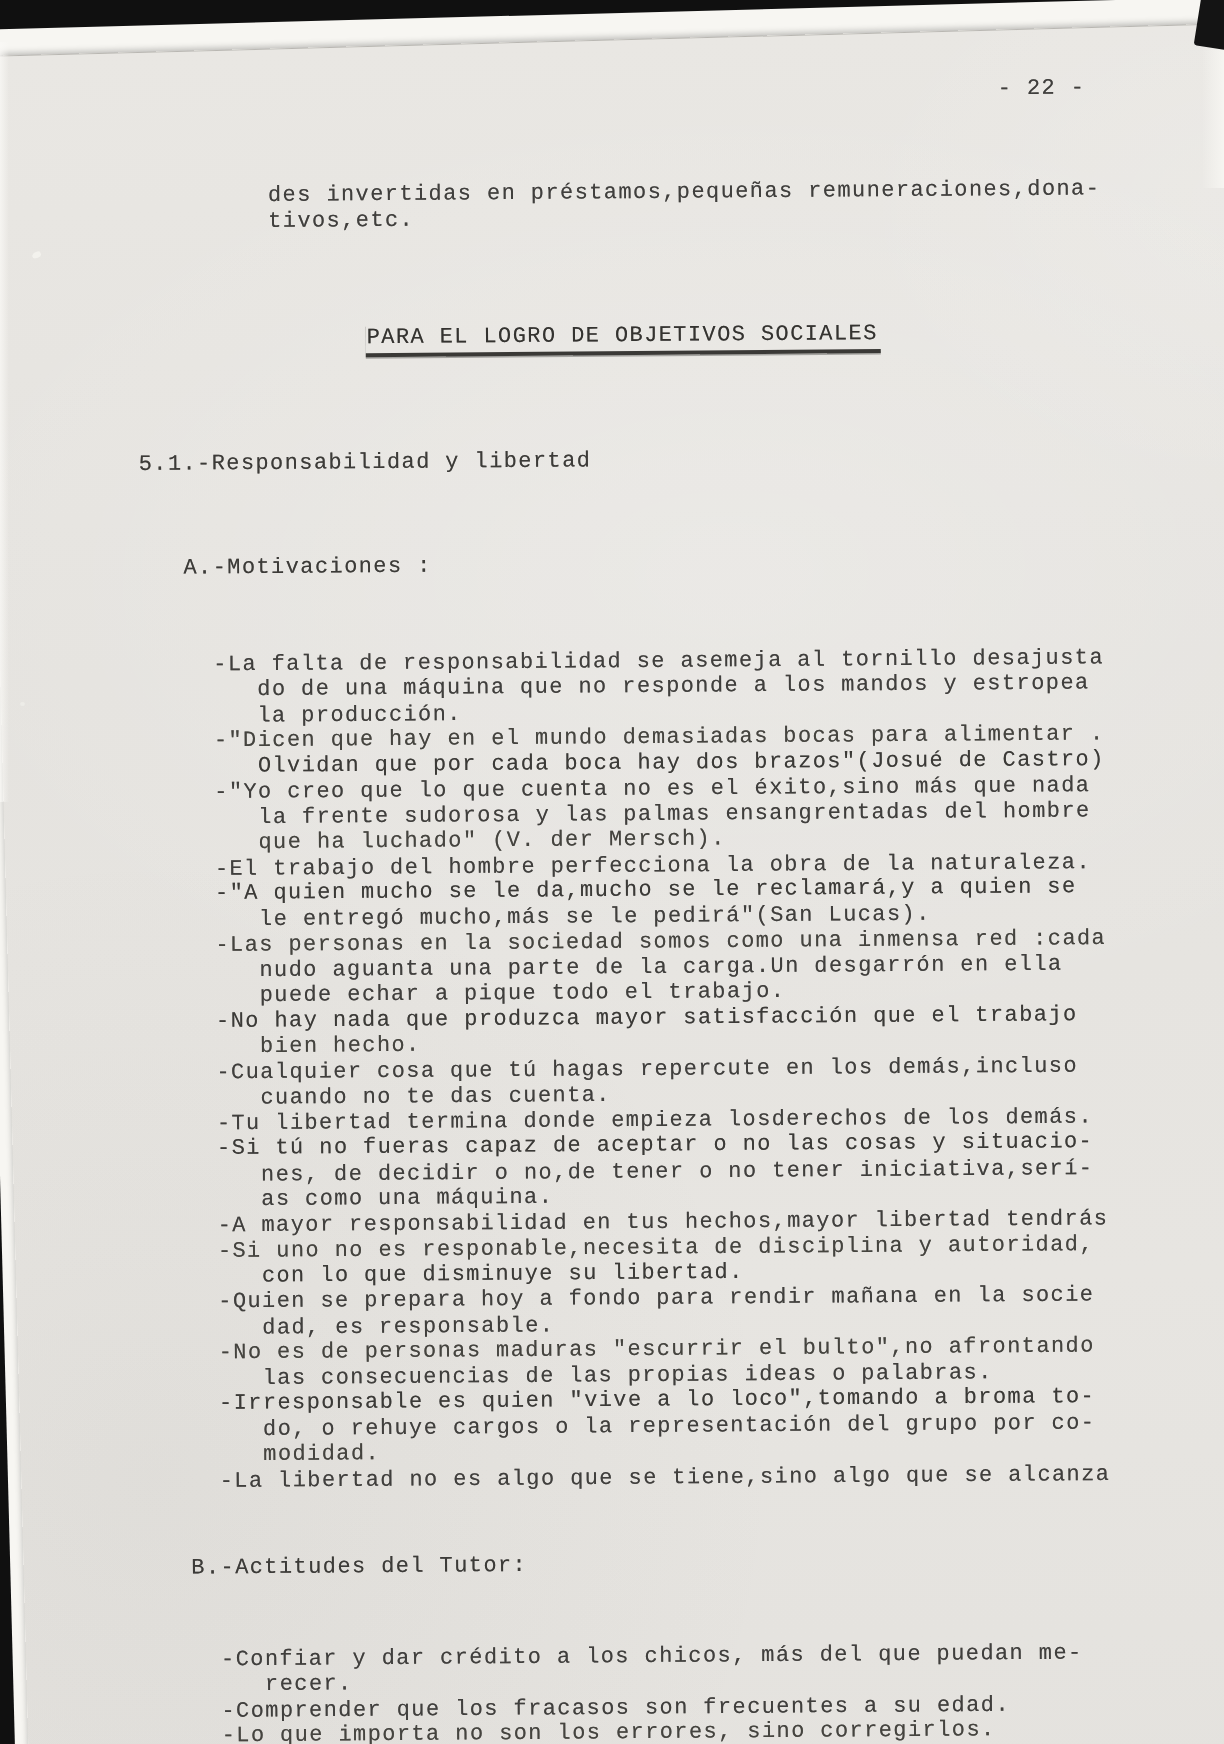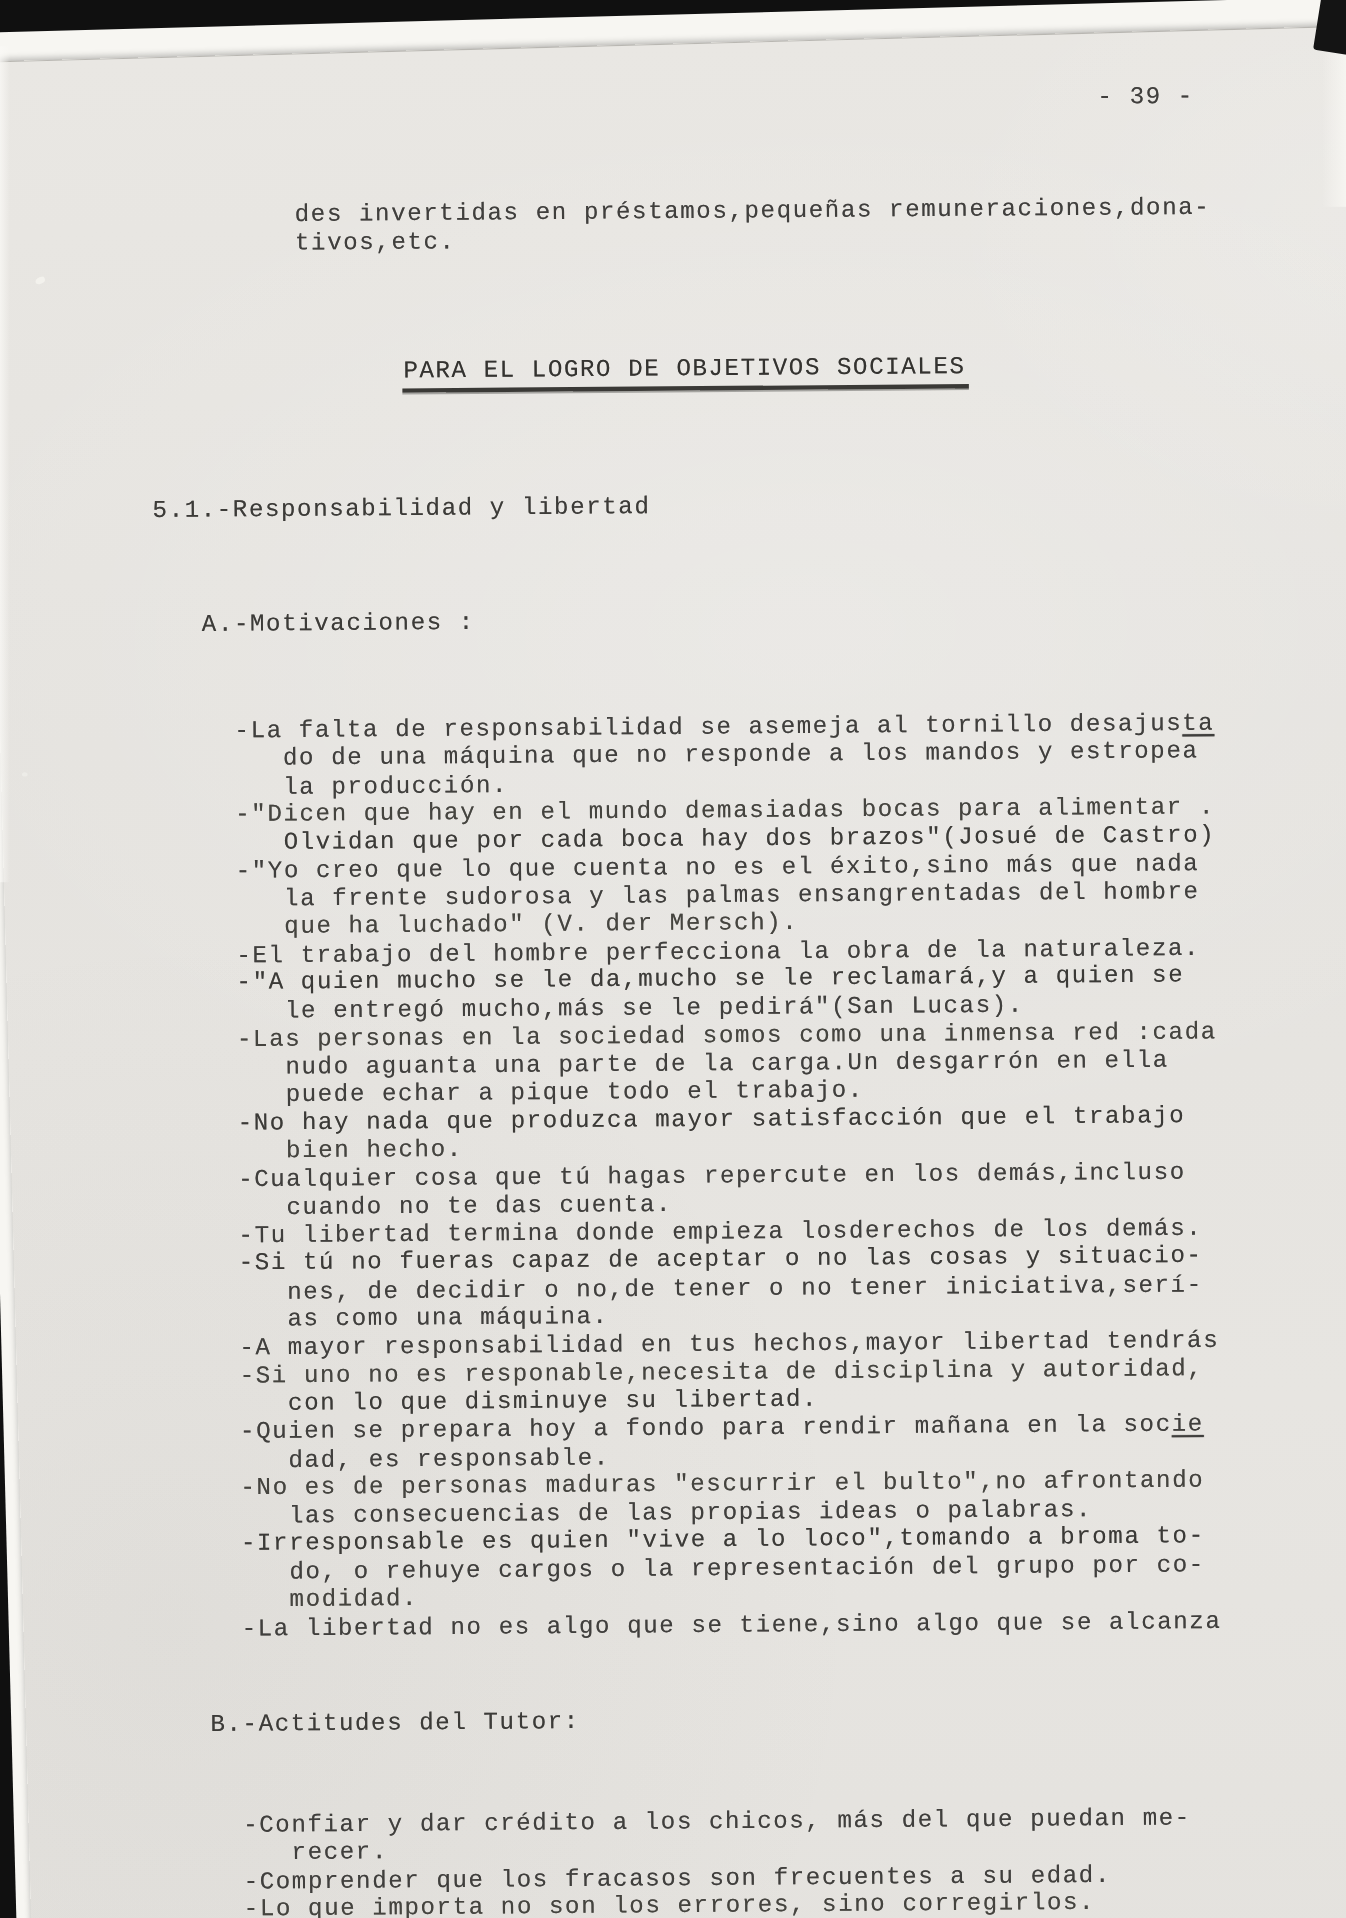--- a/index.html
+++ b/index.html
@@ -55,21 +55,21 @@
     color:#403f3d;
     font-size:22px;letter-spacing:1.4px;
     text-shadow:0 0 .6px rgba(58,57,54,.55);
   }
   .page-num{position:absolute;left:997px;top:84px;white-space:pre;}
   .doc{position:absolute;left:135px;top:135px;white-space:pre;width:max-content;}
   .tl{height:25.5px;line-height:25.5px;white-space:pre;}
   .tl:nth-child(3n){transform:translateY(.6px);}
   .tl:nth-child(4n){color:#45443f;}
   .tl:nth-child(5n){color:#3b3a37;transform:translateY(-.4px);}
-  .u{text-decoration:underline;text-decoration-thickness:2px;text-underline-offset:4px;text-align:center;}
+  .u{text-decoration-thickness:2px;text-underline-offset:4px;text-align:center;}
   .heading-row{margin-top:42px;height:32.5px;}
   .heading{
     display:inline-block;margin-left:228px;padding:0 3px 2px 1px;
     color:#343330;
     border-bottom:4px solid #3a3936;
     box-shadow:0 1.5px 0 rgba(40,39,36,.35);
     line-height:25.5px;white-space:pre;
   }
   .sec{margin-top:42px;height:25.5px;line-height:25.5px;white-space:pre;color:#3c3b38;}
   .sub{margin-top:29px;margin-left:44px;height:25.5px;line-height:25.5px;white-space:pre;color:#3c3b38;}
@@ -83,21 +83,21 @@
 <div class="scan">
   <div class="sheet-edge"></div>
   <div class="paper"></div>
   <div class="left-glint"></div>
   <div class="speck1"></div>
   <div class="speck2"></div>
   <div class="right-wedge"></div>
   <div class="corner-mark"></div>
 
   <div class="content">
-    <div class="page-num">- 39 -</div>
+    <div class="page-num">- 22 -</div>
     <div class="doc">
       <div class="intro"><div class="tl">         des invertidas en préstamos,pequeñas remuneraciones,dona-</div><div class="tl">         tivos,etc.</div></div>
       <div class="heading-row"><span class="heading">PARA EL LOGRO DE OBJETIVOS SOCIALES</span></div>
       <div class="sec">5.1.-Responsabilidad y libertad</div>
       <div class="sub">A.-Motivaciones :</div>
       <div class="bullets"><div class="tl">     -La falta de responsabilidad se asemeja al tornillo desajus<span class="u">ta</span></div><div class="tl">        do de una máquina que no responde a los mandos y estropea</div><div class="tl">        la producción.</div><div class="tl">     -"Dicen que hay en el mundo demasiadas bocas para alimentar .</div><div class="tl">        Olvidan que por cada boca hay dos brazos"(Josué de Castro)</div><div class="tl">     -"Yo creo que lo que cuenta no es el éxito,sino más que nada</div><div class="tl">        la frente sudorosa y las palmas ensangrentadas del hombre</div><div class="tl">        que ha luchado" (V. der Mersch).</div><div class="tl">     -El trabajo del hombre perfecciona la obra de la naturaleza.</div><div class="tl">     -"A quien mucho se le da,mucho se le reclamará,y a quien se</div><div class="tl">        le entregó mucho,más se le pedirá"(San Lucas).</div><div class="tl">     -Las personas en la sociedad somos como una inmensa red :cada</div><div class="tl">        nudo aguanta una parte de la carga.Un desgarrón en ella</div><div class="tl">        puede echar a pique todo el trabajo.</div><div class="tl">     -No hay nada que produzca mayor satisfacción que el trabajo</div><div class="tl">        bien hecho.</div><div class="tl">     -Cualquier cosa que tú hagas repercute en los demás,incluso</div><div class="tl">        cuando no te das cuenta.</div><div class="tl">     -Tu libertad termina donde empieza losderechos de los demás.</div><div class="tl">     -Si tú no fueras capaz de aceptar o no las cosas y situacio-</div><div class="tl">        nes, de decidir o no,de tener o no tener iniciativa,serí-</div><div class="tl">        as como una máquina.</div><div class="tl">     -A mayor responsabilidad en tus hechos,mayor libertad tendrás</div><div class="tl">     -Si uno no es responable,necesita de disciplina y autoridad,</div><div class="tl">        con lo que disminuye su libertad.</div><div class="tl">     -Quien se prepara hoy a fondo para rendir mañana en la soc<span class="u">ie</span></div><div class="tl">        dad, es responsable.</div><div class="tl">     -No es de personas maduras "escurrir el bulto",no afrontando</div><div class="tl">        las consecuencias de las propias ideas o palabras.</div><div class="tl">     -Irresponsable es quien "vive a lo loco",tomando a broma to-</div><div class="tl">        do, o rehuye cargos o la representación del grupo por co-</div><div class="tl">        modidad.</div><div class="tl">     -La libertad no es algo que se tiene,sino algo que se alcanza</div></div>
       <div class="sub subB">B.-Actitudes del Tutor:</div>
       <div class="bullets bulletsB"><div class="tl">     -Confiar y dar crédito a los chicos, más del que puedan me-</div><div class="tl">        recer.</div><div class="tl">     -Comprender que los fracasos son frecuentes a su edad.</div><div class="tl">     -Lo que importa no son los errores, sino corregirlos.</div><div class="tl">     -Tengamos presente en todo momento que el tutor influye más por</div></div>
     </div>
   </div>

